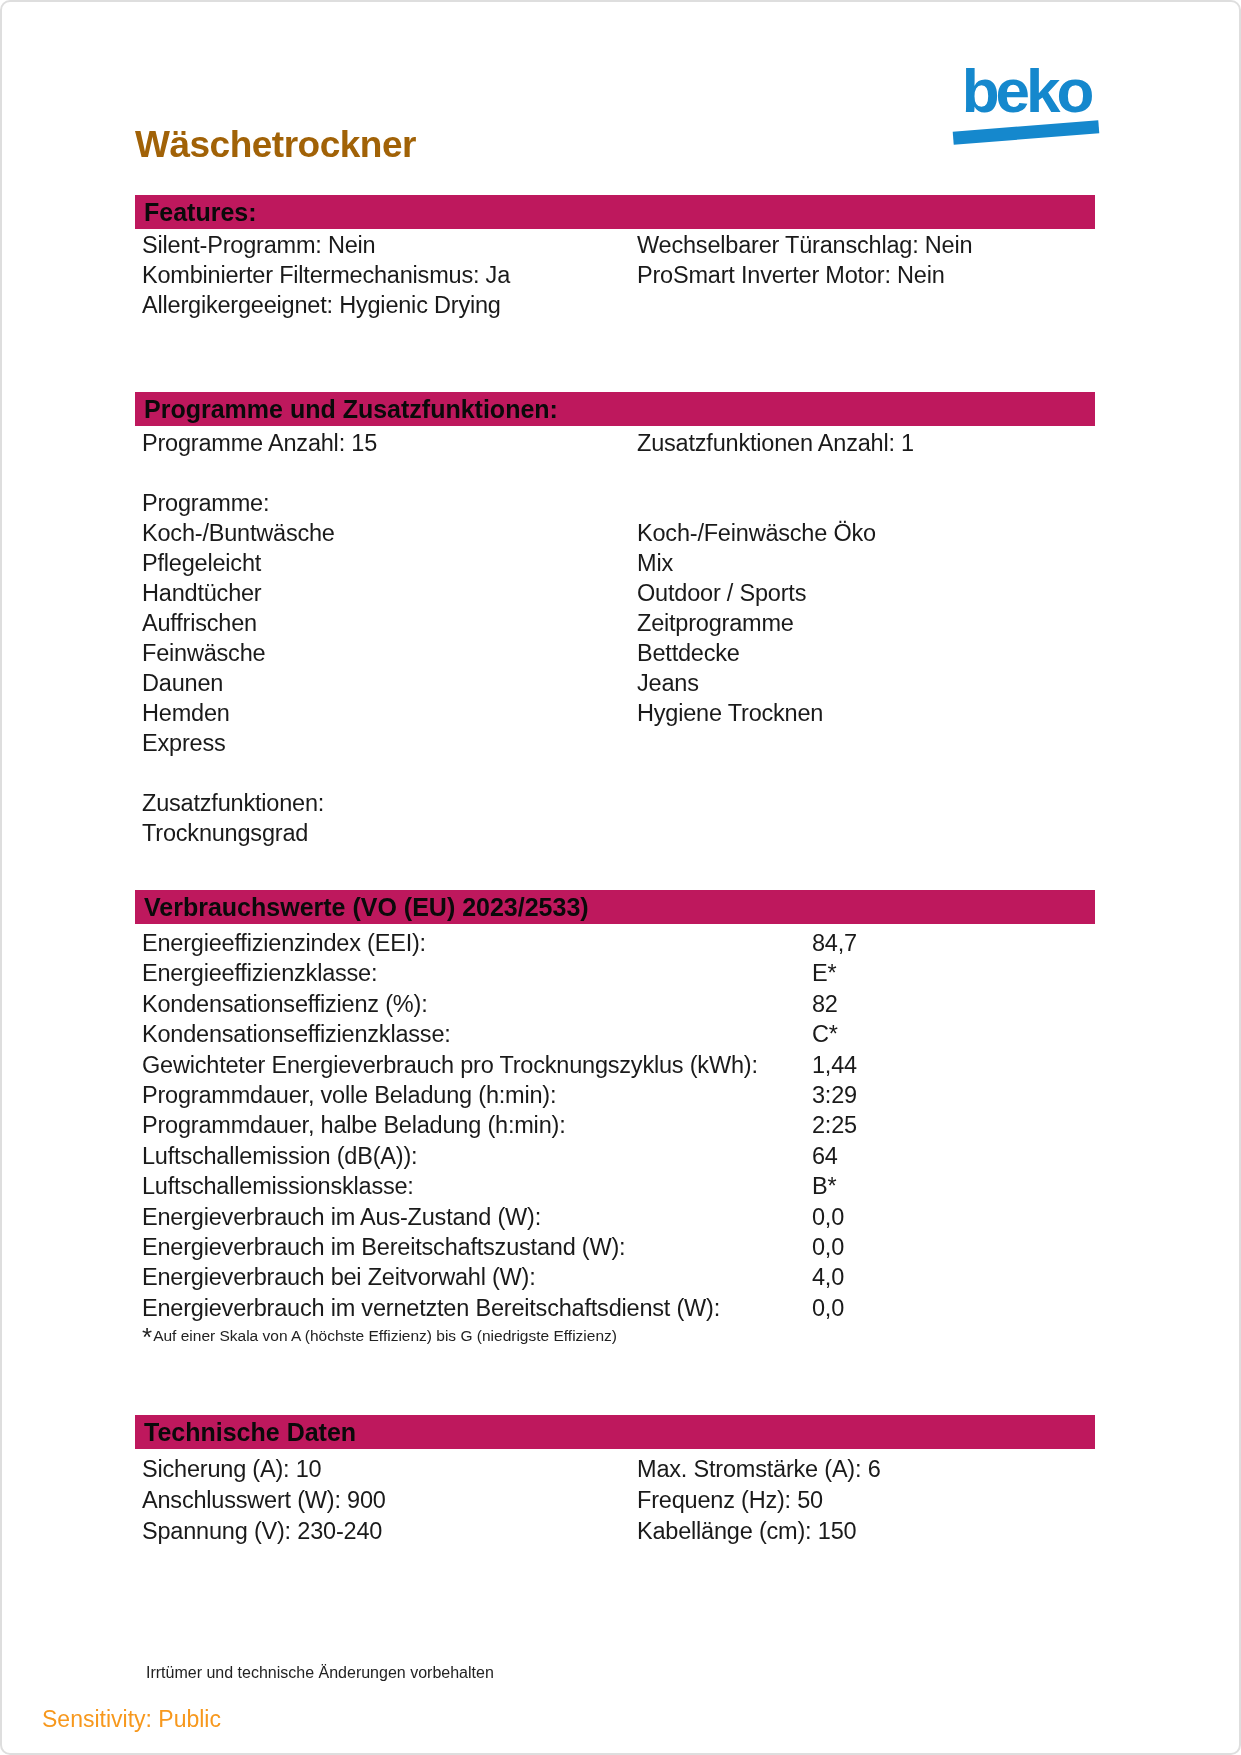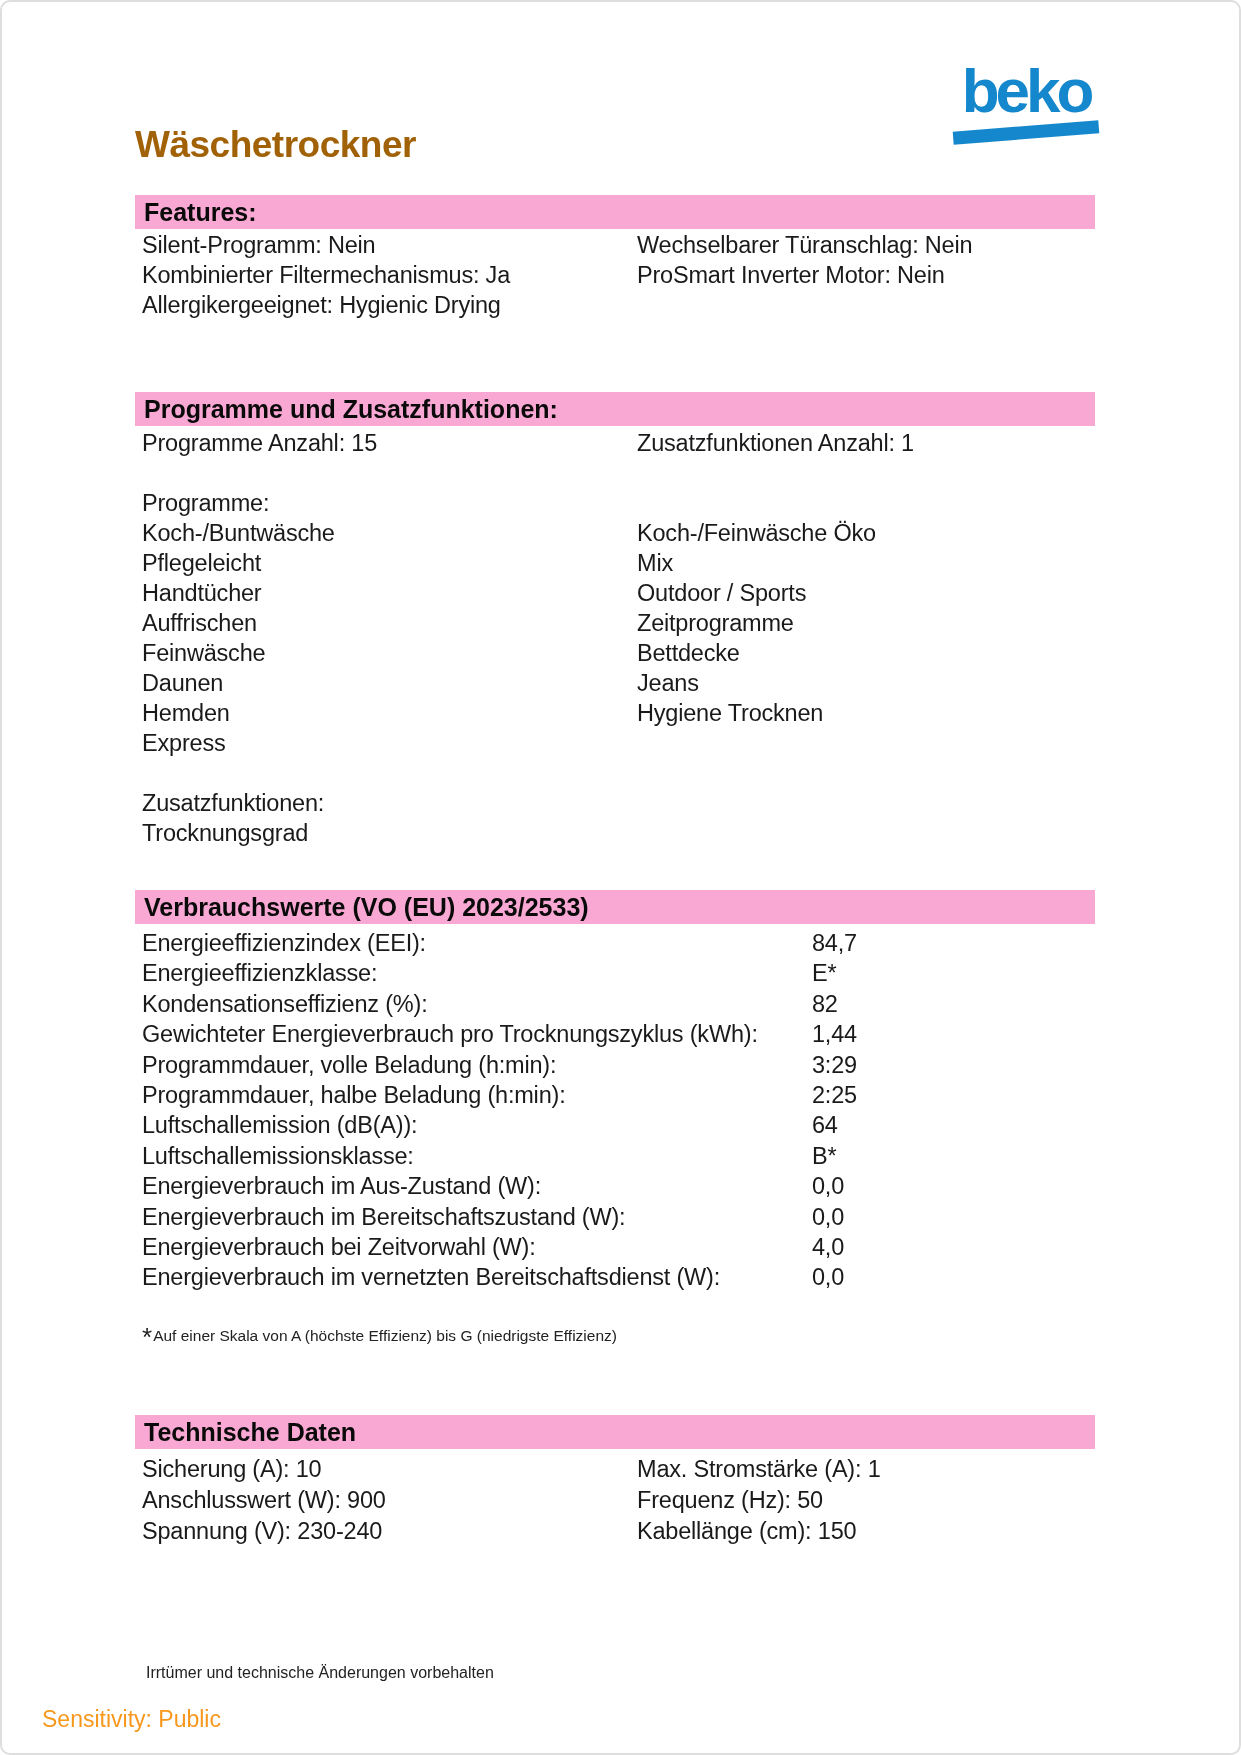--- a/index.html
+++ b/index.html
@@ -42,21 +42,21 @@
     height:13px;
     background:#1588cd;
     margin:4px 0 0 3px;
     transform:rotate(-4.5deg);
   }
   .bar {
     position:absolute;
     left:133px;
     width:960px;
     height:34px;
-    background:#f9a8d4;
+    background:#be185d;
     box-sizing:border-box;
     padding-left:9px;
     font-size:25px;
     font-weight:bold;
     line-height:35px;
     color:#0a0a0a;
   }
   .t {
     position:absolute;
     font-size:23.5px;
@@ -159,20 +159,24 @@
     </div>
     <div class="crow">
       <span class="lbl">Energieeffizienzklasse:</span>
       <span class="val">E*</span>
     </div>
     <div class="crow">
       <span class="lbl">Kondensationseffizienz (%):</span>
       <span class="val">82</span>
     </div>
     <div class="crow">
+      <span class="lbl">Kondensationseffizienzklasse:</span>
+      <span class="val">C*</span>
+    </div>
+    <div class="crow">
       <span class="lbl">Gewichteter Energieverbrauch pro Trocknungszyklus (kWh):</span>
       <span class="val">1,44</span>
     </div>
     <div class="crow">
       <span class="lbl">Programmdauer, volle Beladung (h:min):</span>
       <span class="val">3:29</span>
     </div>
     <div class="crow">
       <span class="lbl">Programmdauer, halbe Beladung (h:min):</span>
       <span class="val">2:25</span>
@@ -208,21 +212,21 @@
 
   <div class="bar" style="top:1413px;">
     <span>Technische Daten</span>
   </div>
   <div class="t" style="left:140px; top:1452px; line-height:31px;">
     <div>Sicherung (A): 10</div>
     <div>Anschlusswert (W): 900</div>
     <div>Spannung (V): 230-240</div>
   </div>
   <div class="t" style="left:635px; top:1452px; line-height:31px;">
-    <div>Max. Stromstärke (A): 1</div>
+    <div>Max. Stromstärke (A): 6</div>
     <div>Frequenz (Hz): 50</div>
     <div>Kabellänge (cm): 150</div>
   </div>
 
   <div class="disclaimer">Irrtümer und technische Änderungen vorbehalten</div>
   <div class="sensitivity">Sensitivity: Public</div>
 
 </div>
 
 </body></html>

